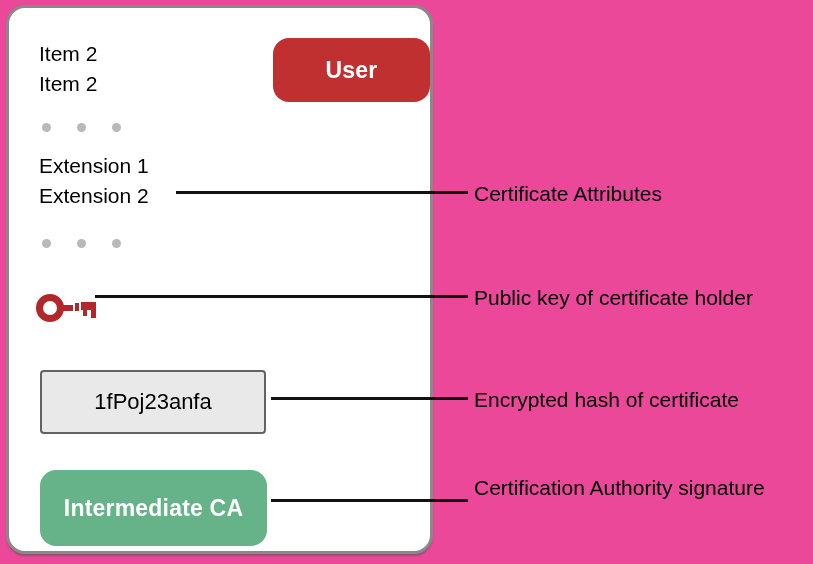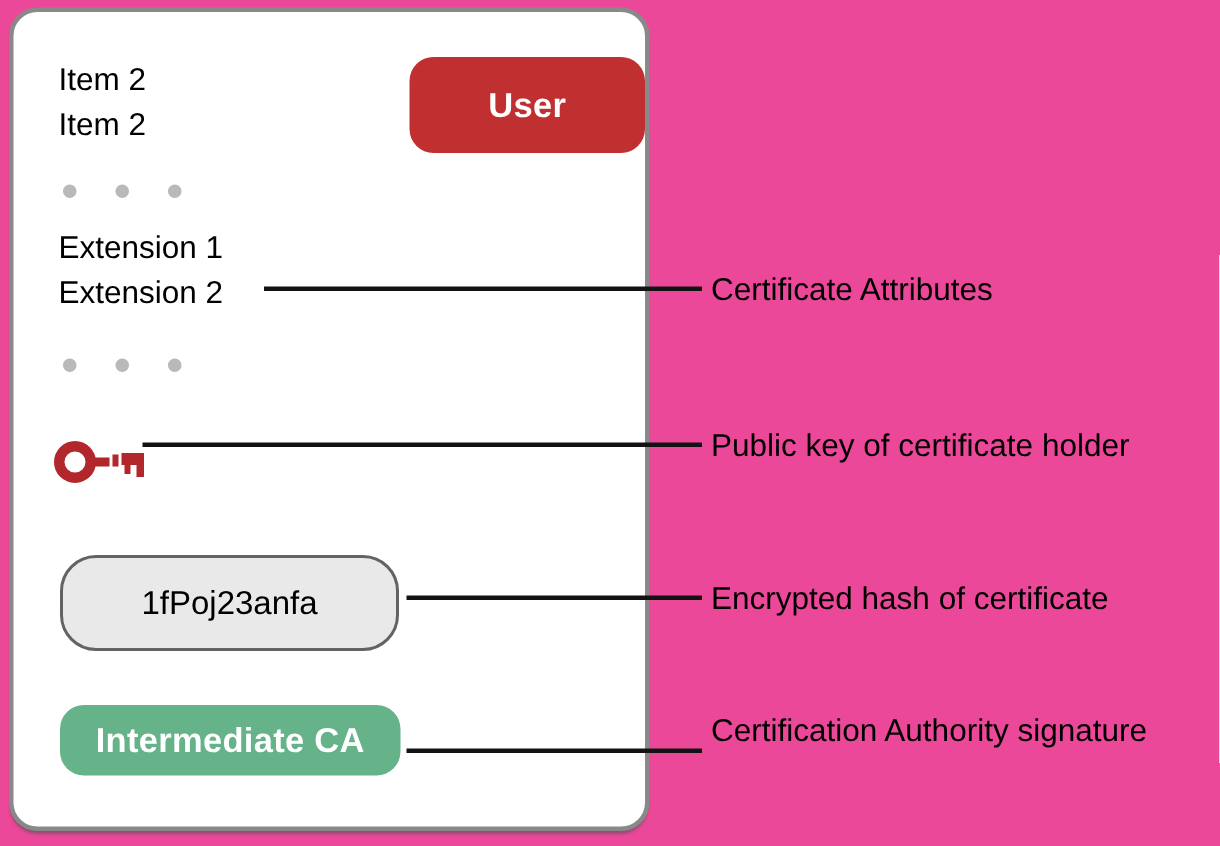--- a/index.html
+++ b/index.html
@@ -16,25 +16,25 @@
     box-shadow:0 3px 2px -1px rgba(80,80,80,.55);
   }
   .txt-block{position:absolute;font-size:21px;line-height:30px;color:var(--text,#000);}
   .items{left:30px;top:31px;}
   .exts{left:30px;top:143px;}
   .badge{
     position:absolute;display:flex;align-items:center;justify-content:center;
     color:#fff;font-weight:bold;font-size:23px;border-radius:16px;letter-spacing:.2px;
   }
   .badge.user{left:240px;top:30px;width:157px;height:64px;background:var(--user-badge,#c13030);margin-left:24px;}
-  .badge.ca{left:31px;top:462px;width:227px;height:47px;background:var(--ca-badge,#66b289);}
+  .badge.ca{left:31px;top:462px;width:227px;height:76px;background:var(--ca-badge,#66b289);}
   .hashbox{
     position:absolute;left:31px;top:362px;width:226px;height:64px;box-sizing:border-box;
     background:var(--hash-box-bg,#e9e9e9);border:2px solid var(--hash-box-border,#636363);
-    border-radius:24px;display:flex;align-items:center;justify-content:center;
+    border-radius:4px;display:flex;align-items:center;justify-content:center;
     font-size:22px;color:#000;
   }
   .dots{position:absolute;display:flex;gap:26px;}
   .dots i{width:9px;height:9px;border-radius:50%;background:var(--dot,#b9b9b9);display:block;}
   .dots.row1{left:33px;top:115px;}
   .dots.row2{left:33px;top:231px;}
   .key{position:absolute;left:27px;top:281px;}
   .cline{position:absolute;height:3px;background:var(--line,#121212);z-index:5;}
   .clabel{
     position:absolute;font-size:21px;line-height:25px;white-space:nowrap;

